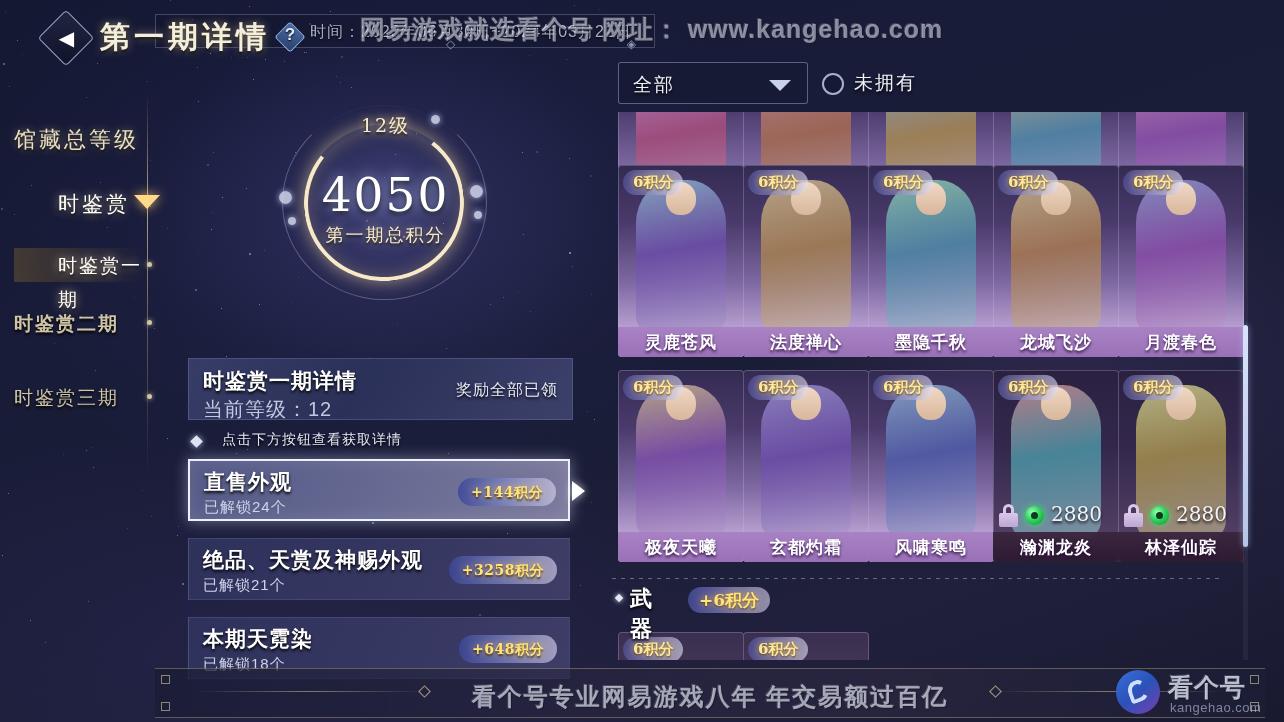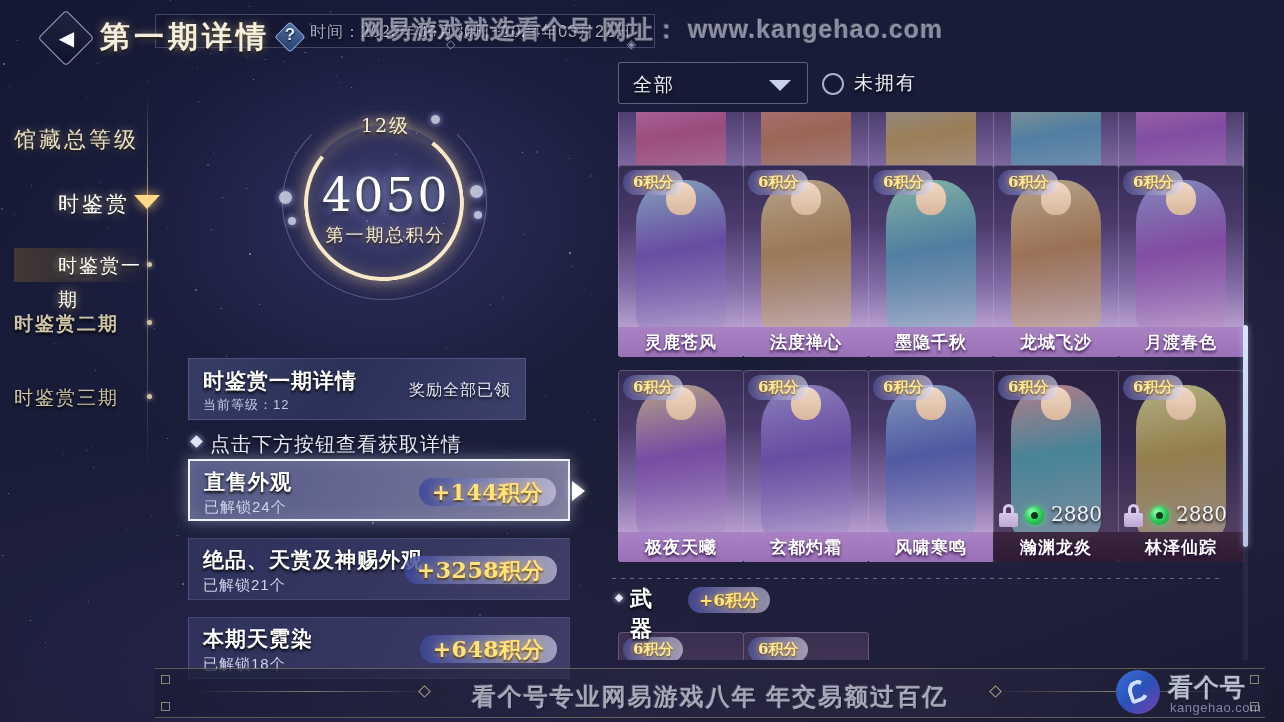--- a/index.html
+++ b/index.html
@@ -145,54 +145,54 @@
     position:absolute; left:0; top:118px; width:215px; text-align:center;
     font-size:18px; color:#f2e8cf; letter-spacing:2px;
     font-family:"DejaVu Serif","Liberation Serif",serif;
     text-shadow:0 0 8px rgba(255,220,150,.6),0 2px 3px #000;
   }
   .ring-bead { position:absolute; border-radius:50%; background:rgba(220,225,245,.8);
     box-shadow:0 0 6px rgba(200,210,255,.8); }
 
   
   .detail-head {
-    position:absolute; left:188px; top:358px; width:338px; height:62px;
+    position:absolute; left:188px; top:358px; width:385px; height:62px;
     background: linear-gradient(125deg, rgba(56,62,105,.95) 0%, rgba(44,50,90,.92) 45%, rgba(62,66,110,.95) 100%);
     border:1px solid rgba(140,150,195,.28);
   }
   .dh-title { position:absolute; left:14px; top:8px; font-size:21px; color:#fff; letter-spacing:1px;
     font-family:"DejaVu Serif","Liberation Serif",serif; text-shadow:0 2px 3px #000; font-weight:700;}
-  .dh-sub { position:absolute; left:14px; top:37px; font-size:13px; color:#c2c8e0; letter-spacing:1px;}
+  .dh-sub { position:absolute; left:14px; top:37px; font-size:20px; color:#c2c8e0; letter-spacing:1px;}
   .dh-right { position:absolute; right:14px; top:21px; font-size:16px; color:#e9ecf8; letter-spacing:1px;
     font-family:"DejaVu Serif","Liberation Serif",serif; text-shadow:0 2px 3px #000;}
 
   .tip-row { position:absolute; left:188px; top:430px; width:382px; height:24px; }
   .tip-dia { position:absolute; left:4px; top:7px; width:9px;height:9px;transform:rotate(45deg);
     background:#dfe4f5; box-shadow:0 0 6px rgba(210,220,255,.8);}
-  .tip-txt { position:absolute; left:22px; top:1px; font-size:20px; color:#e3e7f6; letter-spacing:1px;
+  .tip-txt { position:absolute; left:34px; top:1px; font-size:14px; color:#e3e7f6; letter-spacing:1px;
     font-family:"DejaVu Serif","Liberation Serif",serif; text-shadow:0 2px 3px #000;text-align:right;}
 
   .reward-item {
     position:absolute; left:188px; width:382px; height:62px;
     background: linear-gradient(115deg, rgba(48,52,94,.88) 0%, rgba(56,58,102,.85) 50%, rgba(68,66,110,.85) 100%);
     border:1px solid rgba(130,140,190,.22);
   }
   .reward-item.selected {
     background: linear-gradient(115deg, rgba(86,92,138,.95) 0%, rgba(106,110,152,.92) 45%, rgba(132,130,165,.92) 100%);
     border:2px solid #eef1fb;
     box-shadow: 0 0 14px rgba(210,220,255,.45), inset 0 0 18px rgba(255,255,255,.12);
   }
   .ri-title { position:absolute; left:14px; top:7px; font-size:21px; color:#fff; letter-spacing:1px;
     font-family:"DejaVu Serif","Liberation Serif",serif; font-weight:700; text-shadow:0 2px 3px #000;}
   .ri-sub { position:absolute; left:14px; top:37px; font-size:15px; color:#cfd4e8; letter-spacing:1px;}
   .ri-badge {
     position:absolute; right:12px; top:17px; height:28px; padding:0 13px; line-height:28px;
     border-radius:14px;
     background: linear-gradient(90deg, rgba(60,70,150,.85) 0%, rgba(120,130,200,.72) 45%, rgba(215,210,235,.65) 100%);
-    color:#ffe27a; font-size:22px; font-weight:700; letter-spacing:0.5px;
+    color:#ffe27a; font-size:14px; font-weight:700; letter-spacing:0.5px;
     font-family:"DejaVu Serif","Liberation Serif",serif;
     text-shadow:0 0 8px rgba(255,200,80,.8), 0 2px 2px rgba(40,25,0,.85);
   }
   .ri-arrow {
     position:absolute; right:-17px; top:20px;
     width:0;height:0;border-top:10px solid transparent;border-bottom:10px solid transparent;
     border-left:13px solid #fff; filter: drop-shadow(0 0 4px rgba(255,255,255,.7));
   }
 
   

